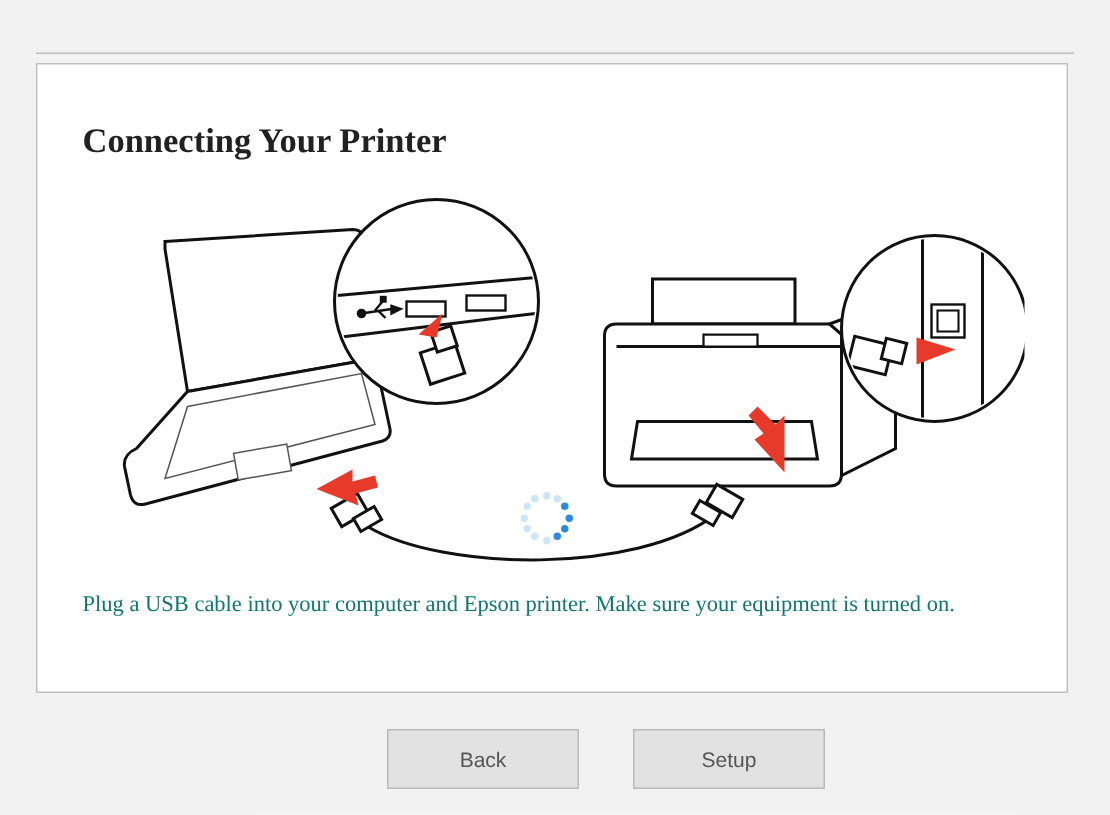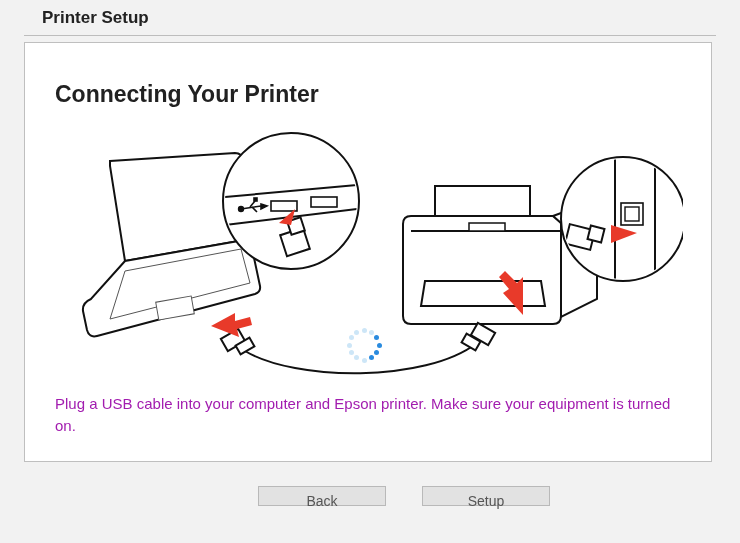--- a/index.html
+++ b/index.html
@@ -1,35 +1,34 @@
 <!DOCTYPE html>
 <html><head>
 <meta charset="utf-8">
 <style>
   html,body{margin:0;padding:0;background:#f2f2f2;font-family:"Lucida Grande","Segoe UI",Verdana,sans-serif;color:#3a3a3a;}
   #stage{width:740px;height:543px;position:relative;box-sizing:border-box;}
   #window-title{position:absolute;left:42px;top:8px;font-size:17px;font-weight:bold;color:#222;}
   #title-rule{position:absolute;left:24px;top:35px;width:692px;border-top:1px solid #bdbdbd;}
-  #panel{position:absolute;left:24px;top:42px;width:688px;height:420px;background:#ffffff;border:1px solid #bfbfbf;box-sizing:border-box;}
+  #panel{position:absolute;left:24px;top:42px;width:688px;height:420px;background:#ffffff;border:1px solid #bfbfbf;box-sizing:border-box;font-family:Liberation Serif, serif;}
   #heading{position:absolute;left:30px;top:38px;font-size:23px;font-weight:bold;color:#212121;}
   #illustration{position:absolute;left:30px;top:88px;width:628px;height:250px;}
-  #instruction{position:absolute;left:30px;top:350px;width:628px;font-size:15px;line-height:1.45;color:#a21caf;}
-  .btn{position:absolute;top:486px;width:128px;height:20px;background:#e2e2e2;border:1px solid #b9b9b9;font-size:14px;color:#555;text-align:center;line-height:26px;box-sizing:border-box;cursor:pointer;font-family:inherit;}
+  #instruction{position:absolute;left:30px;top:350px;width:628px;font-size:15px;line-height:1.45;color:#0f766e;}
+  .btn{position:absolute;top:486px;width:128px;height:40px;background:#e2e2e2;border:1px solid #b9b9b9;font-size:14px;color:#555;text-align:center;line-height:26px;box-sizing:border-box;cursor:pointer;font-family:inherit;}
   #btn-back{left:258px;}
   #btn-next{left:422px;}
   #btn-cancel{left:584px;}
   
   #spinner{position:absolute;left:291px;top:196px;width:36px;height:36px;}
   .dot{position:absolute;width:5px;height:5px;border-radius:50%;}
 </style>
 </head>
 <body>
 
 <div id="stage">
-  <div id="window-title">Printer Setup</div>
   <div id="title-rule"></div>
 
   <div id="panel">
     <div id="heading">Connecting Your Printer</div>
 
     <div id="illustration">
       <svg viewBox="0 0 628 250" width="628" height="250" xmlns="http://www.w3.org/2000/svg">
         <g stroke="#111" stroke-width="2" fill="#fff">
 
           <path d="M55 30 L180 22 Q187 22 188 29 L195 108 L70 130 L55 35 Q55 30 55 30 Z"></path>

